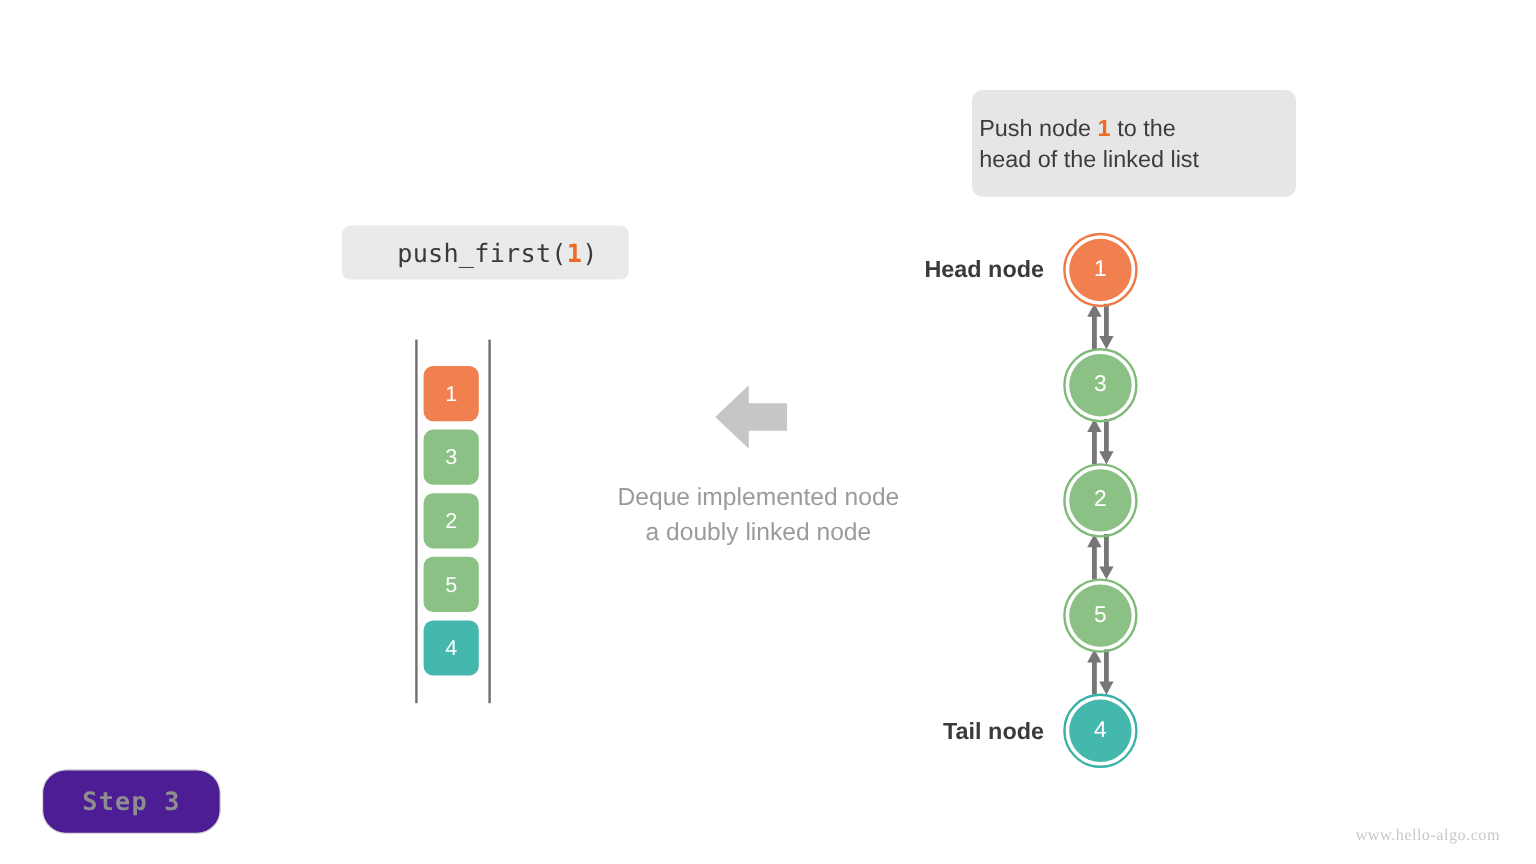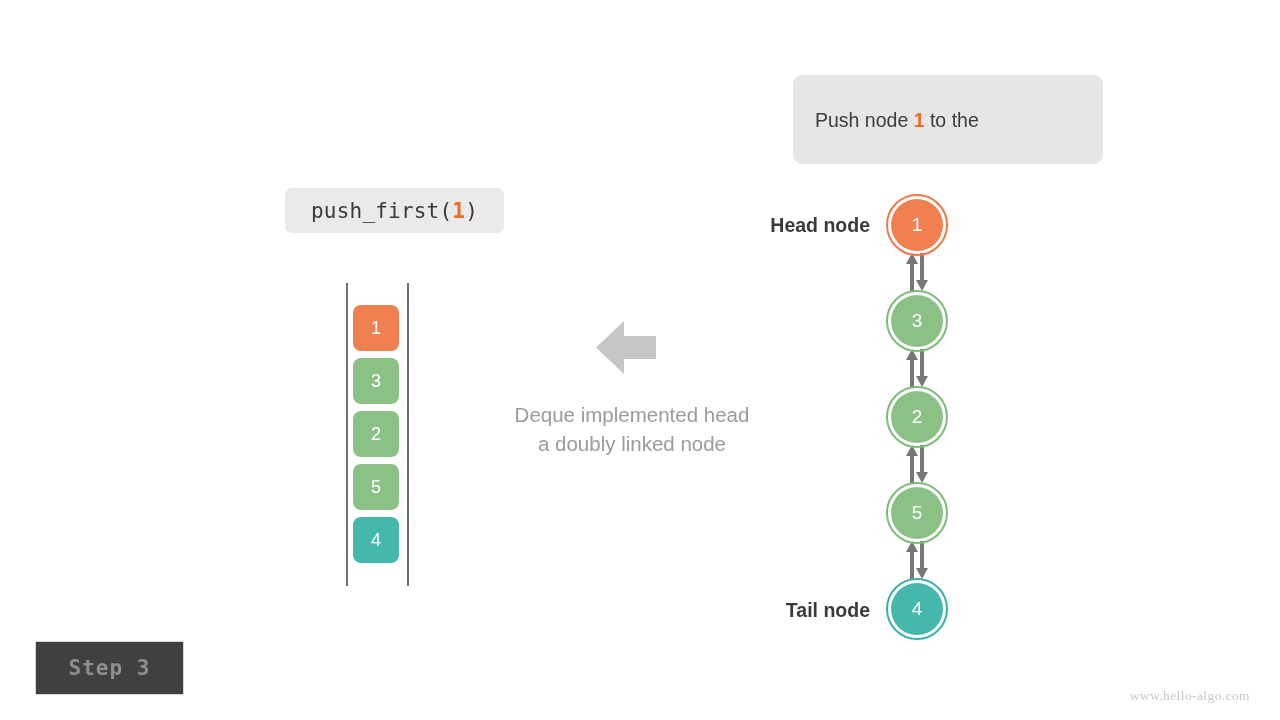--- a/index.html
+++ b/index.html
@@ -12,28 +12,28 @@
     width: 1280px;
     height: 720px;
     background: #ffffff;
     overflow: hidden;
     font-family: "Liberation Sans", sans-serif;
   }
 
   
   .callout {
     position: absolute;
-    left: 793px;
+    left: 810px;
     top: 75px;
-    width: 310px;
+    width: 270px;
     height: 89px;
     background: #e6e6e6;
     border-radius: 9px;
     box-sizing: border-box;
-    padding: 17px 22px;
+    padding: 17px 6px;
     display: flex;
     flex-direction: column;
     justify-content: center;
   }
   .callout-line {
     font-size: 19.5px;
     color: #3c3c3c;
     line-height: 26px;
     white-space: nowrap;
   }
@@ -51,20 +51,21 @@
     height: 45px;
     background: #eaeaea;
     border-radius: 7px;
     display: flex;
     align-items: center;
     justify-content: center;
     font-family: "DejaVu Sans Mono", "Liberation Mono", monospace;
     font-size: 21px;
     color: #3a3a3a;
     letter-spacing: 0.2px;
+    padding-left: 20px;
   }
   .code-pill .arg { color: #ef6b22; font-weight: bold; }
 
   
   .deque { position: absolute; left: 340px; top: 283px; width: 75px; height: 303px; }
   .rail {
     position: absolute;
     top: 0;
     width: 2px;
     height: 303px;
@@ -142,22 +143,22 @@
   .label-tail { left: 640px; top: 599px; width: 230px; }
 
   
   .step-badge {
     position: absolute;
     left: 35px;
     top: 641px;
     width: 147px;
     height: 52px;
     border: 1.5px solid #d5d5d5;
-    border-radius: 0;
-    background: #404040;
+    border-radius: 20px;
+    background: #4c1d95;
     display: flex;
     align-items: center;
     justify-content: center;
     font-family: "DejaVu Sans Mono", "Liberation Mono", monospace;
     font-size: 21px;
     font-weight: bold;
     color: #8e8e8e;
     letter-spacing: 1px;
   }
 
@@ -174,20 +175,21 @@
 </style>
 </head>
 <body>
 
 <div id="stage">
 
   <div class="callout">
     <div class="callout-line">
       <span>Push node </span><span class="hl-orange">1</span><span> to the</span>
     </div>
+    <div class="callout-line">head of the linked list</div>
   </div>
 
   <div class="code-pill">
     <span>push_first(</span>
       <span class="arg">1</span>
       <span>)</span>
   </div>
 
   <div class="deque">
     <div class="rail left"></div>
@@ -209,21 +211,21 @@
       </div>
   </div>
 
   <div class="big-arrow">
     <svg width="60" height="55" viewBox="0 0 60 55">
       <polygon points="0,27.5 28,1 28,16 60,16 60,39 28,39 28,54" fill="#c6c6c6"></polygon>
     </svg>
   </div>
 
   <div class="caption">
-    <div>Deque implemented head</div>
+    <div>Deque implemented node</div>
     <div>a doubly linked node</div>
   </div>
 
   <div class="side-label label-head">Head node</div>
   <div class="side-label label-tail">Tail node</div>
 
   <div class="linked-list">
 
     <div class="link-arrows" style="top:63px;">
       <svg width="30" height="38" viewBox="0 0 30 38">

